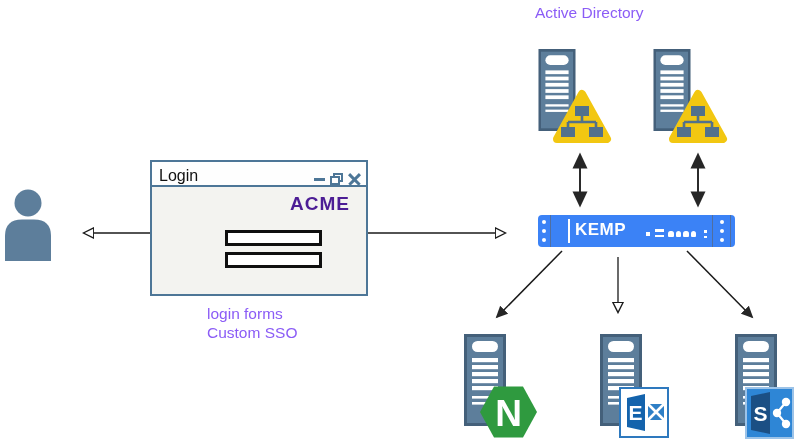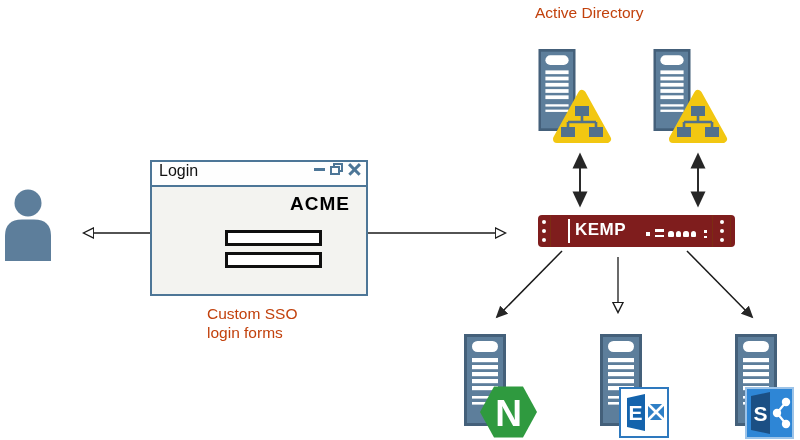--- a/index.html
+++ b/index.html
@@ -4,59 +4,59 @@
 <style>
   html,body { margin:0; padding:0; background:#fff; }
   .stage {
     position:relative; width:800px; height:440px; background:#ffffff;
     font-family:"Liberation Sans", sans-serif; color:#1a1a1a; overflow:hidden;
   }
   .abs { position:absolute; }
   svg.overlay { position:absolute; left:0; top:0; width:800px; height:440px; pointer-events:none; }
 
   
-  .diagram-label { position:absolute; font-size:15.5px; line-height:19px; color:#c2410c; }
+  .diagram-label { position:absolute; font-size:15.5px; line-height:19px; color:#8b5cf6; }
 
   
   .login-window {
     position:absolute; left:150px; top:160px; width:218px; height:136px;
     box-sizing:border-box; border:2px solid #4d7697; background:#f3f3f0;
   }
   .titlebar {
     height:23px; background:#fefefe; border-bottom:2px solid #4d7697;
-    display:flex; align-items:flex-start; padding:0 5px 0 7px;
+    display:flex; align-items:flex-end; padding:0 5px 0 7px;
   }
   .titlebar .title { font-size:16px; color:#111; flex:0 0 auto; }
   .titlebar .spacer { flex:1; }
   .win-controls { display:flex; align-items:center; gap:5px; }
   .win-min { width:11px; height:3px; background:#4d7697; align-self:flex-end; margin-bottom:4px; }
   .win-restore { position:relative; width:13px; height:12px; }
   .win-restore::before { content:""; position:absolute; right:0; top:0; width:6px; height:5px; border:2px solid #4d7697; }
   .win-restore::after  { content:""; position:absolute; left:0; bottom:0; width:6px; height:5px; border:2px solid #4d7697; background:#fefefe; }
   .win-close { position:relative; width:13px; height:13px; }
   .win-close::before, .win-close::after {
     content:""; position:absolute; left:-1px; top:5.5px; width:15px; height:2.6px; background:#4d7697;
   }
   .win-close::before { transform:rotate(45deg); }
   .win-close::after  { transform:rotate(-45deg); }
   .brand-acme {
-    position:absolute; right:16px; top:31px; color:#000000;
+    position:absolute; right:16px; top:31px; color:#4c1d95;
     font-weight:bold; font-size:19px; letter-spacing:1px;
   }
   .login-field {
     position:absolute; left:73px; width:91px; height:10px;
     border:3px solid #0f0f0f; background:#fff; display:block; padding:0; border-radius:0;
   }
   .login-field.f1 { top:68px; }
   .login-field.f2 { top:90px; }
 
   
   .kemp {
     position:absolute; left:538px; top:215px; width:197px; height:32px;
-    background:#7f1d1d; border-radius:4px;
+    background:#3b82f6; border-radius:4px;
   }
   .kemp .bracket { position:absolute; top:0; bottom:0; width:12px;
     display:flex; flex-direction:column; justify-content:space-evenly; align-items:center; }
   .kemp .bracket.l { left:0; border-right:1px solid rgba(120,75,0,.35); border-radius:4px 0 0 4px; }
   .kemp .bracket.r { left:174px; width:17px; border-left:1px solid rgba(120,75,0,.35); border-right:1px solid rgba(120,75,0,.35); }
   .kemp .bracket i { width:4px; height:4px; border-radius:50%; background:#fff; }
   .kemp .divider { position:absolute; left:30px; top:4px; bottom:4px; width:2px; background:#fff; }
   .kemp .brand { position:absolute; left:37px; top:50%; transform:translateY(-53%);
     color:#fff; font-weight:800; font-size:17px; letter-spacing:.5px; }
   .kemp .led-sq { position:absolute; left:108px; top:17px; width:4px; height:4px; background:#fff; }
@@ -145,22 +145,22 @@
         <span class="win-restore"></span>
         <span class="win-close"></span>
       </span>
     </div>
     <div class="brand-acme">ACME</div>
     <input class="login-field f1" value="" style="">
     <input class="login-field f2" value="" style="">
   </div>
 
   <div class="diagram-label" style="left:207px; top:304px;">
+    <div>login forms</div>
     <div>Custom SSO</div>
-    <div>login forms</div>
   </div>
 
   <div class="kemp">
     <div class="bracket l">
         <i></i>
         <i></i>
         <i></i>
       </div>
     <div class="divider"></div>
     <div class="brand">KEMP</div>

